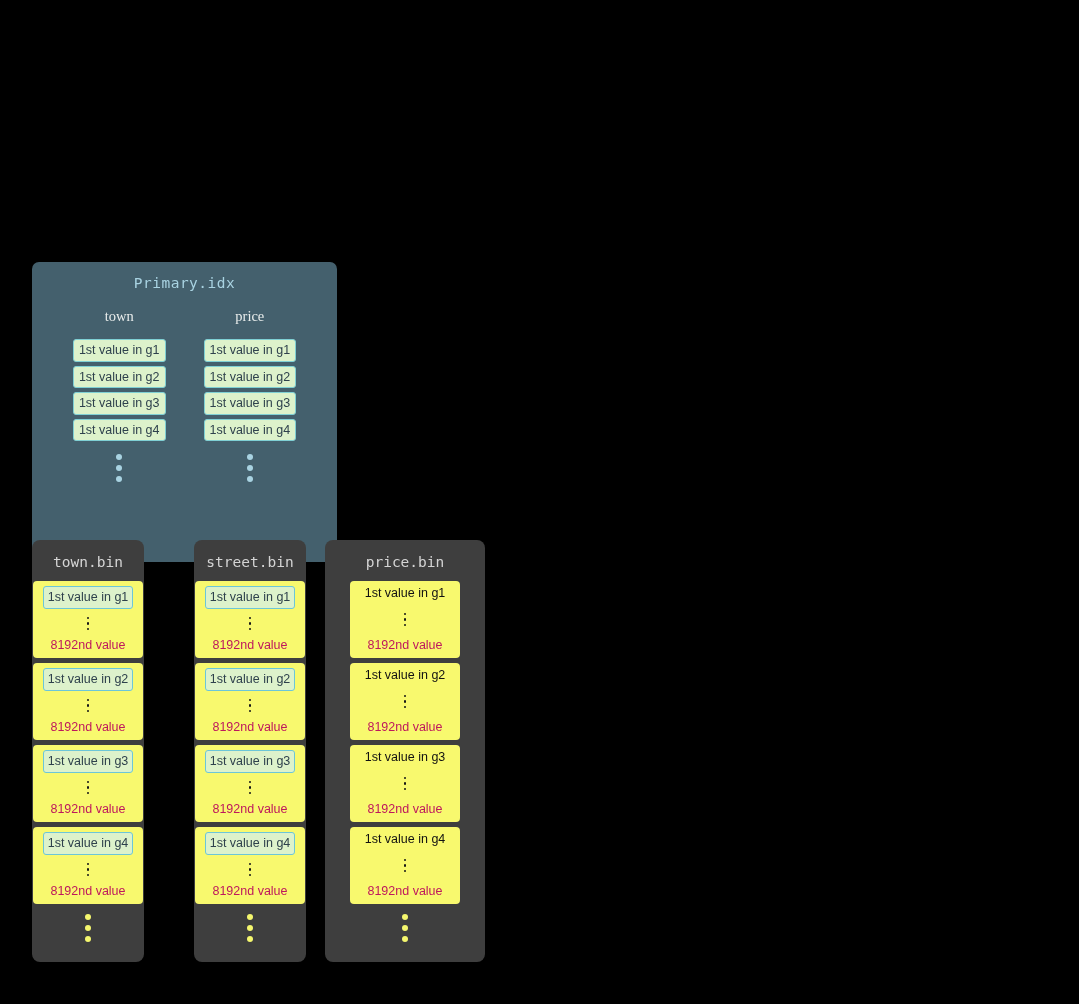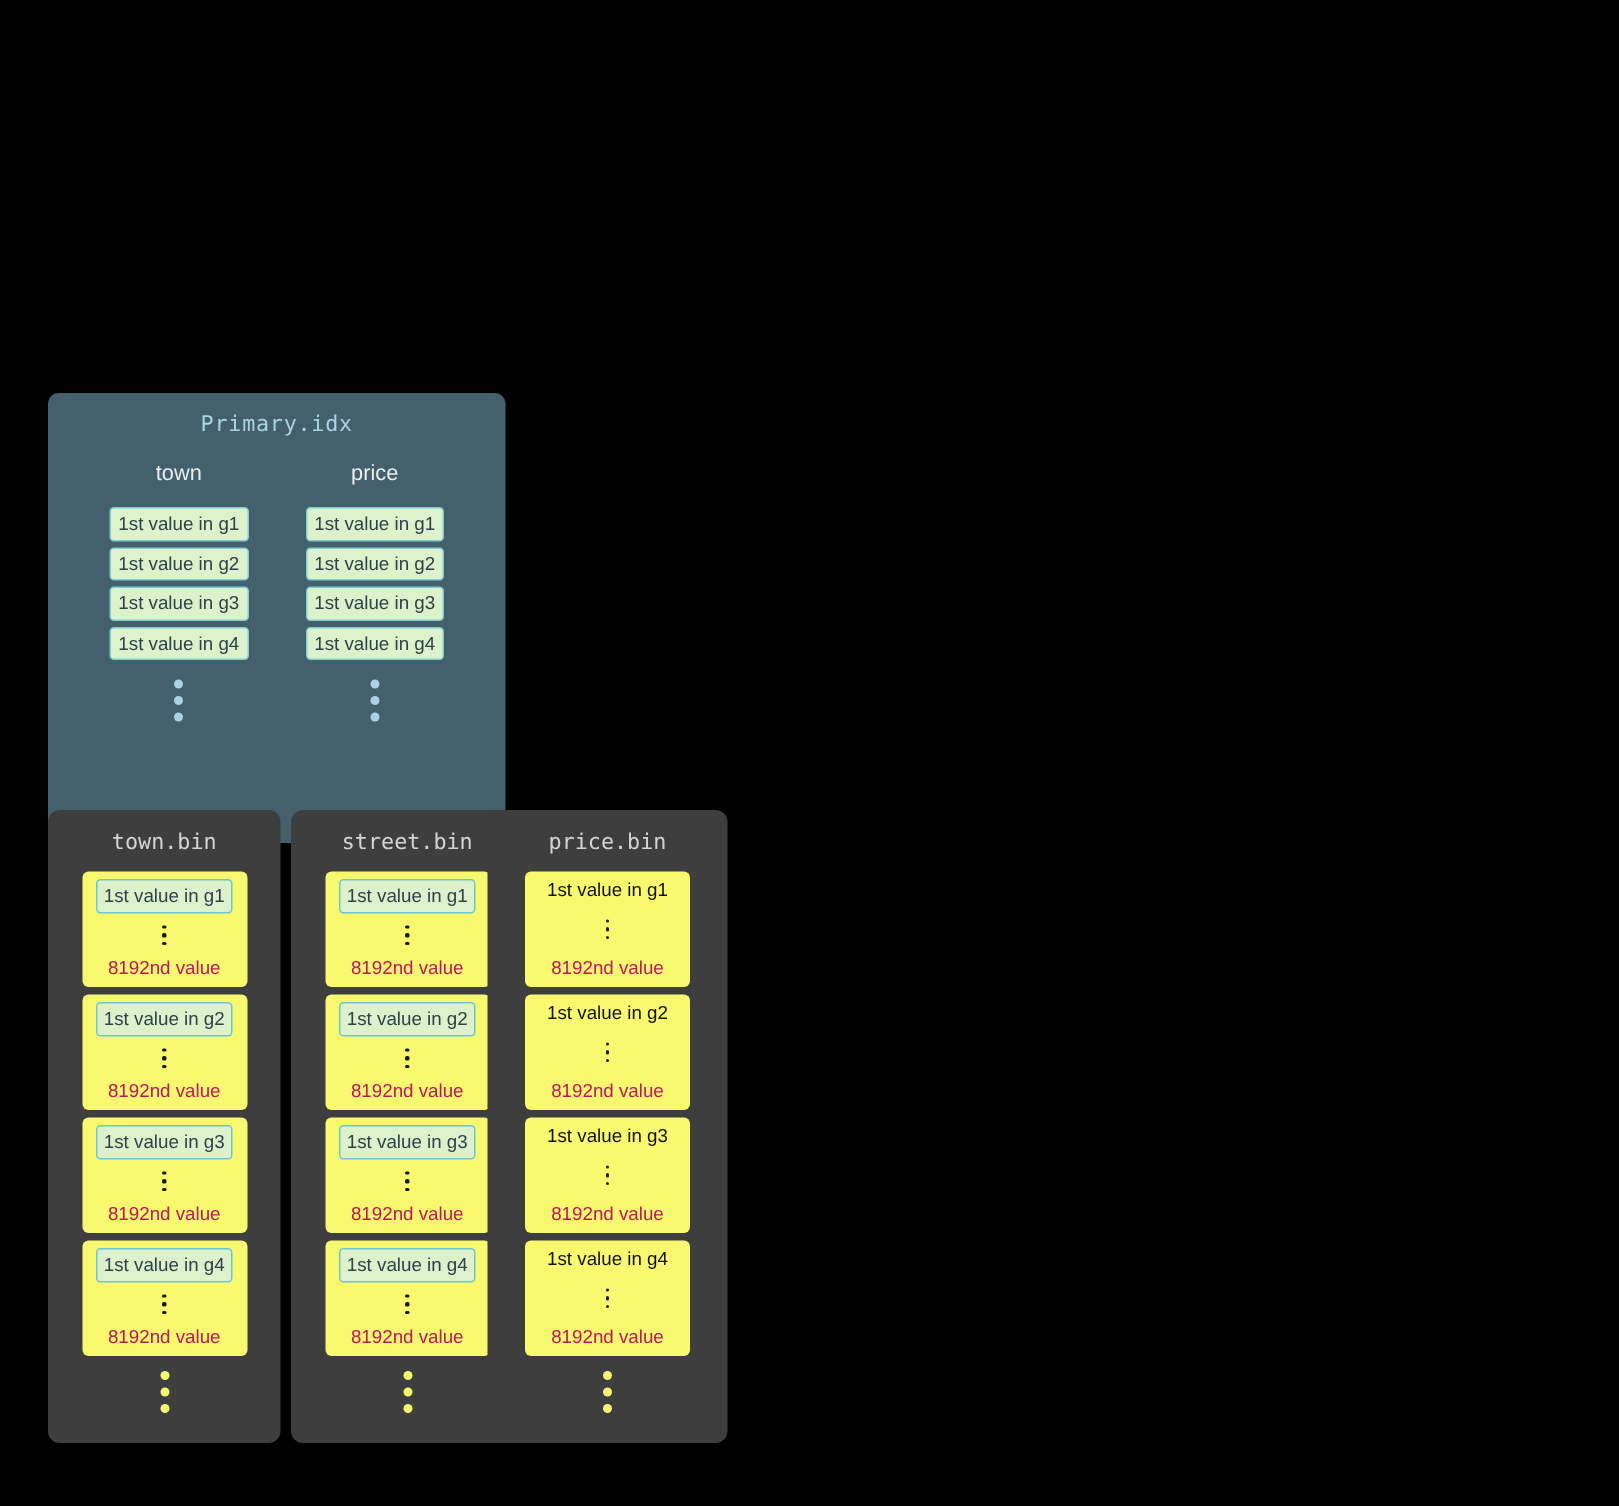--- a/index.html
+++ b/index.html
@@ -22,41 +22,41 @@
   .primary-title {
     text-align:center; padding-top:13px;
     font-family:"DejaVu Sans Mono", monospace;
     font-size:14.5px; color:#a9d3e2; letter-spacing:.5px;
   }
   .primary-columns {
     display:flex; justify-content:center; gap:38px; margin-top:17px;
   }
   .pcol { display:flex; flex-direction:column; align-items:center; }
   .pcol-header {
-    font-family:Liberation Sans, sans-serif;
+    font-family:Liberation Serif, serif;
     font-size:14.5px; color:#e9edec; margin-bottom:14px;
   }
   .green-box {
     background:#ddf2cb; border:1.5px solid #7fd0d4; border-radius:3px;
     color:#2e414c; font-size:12.5px; line-height:1;
     padding:4px 5px; margin-bottom:4px; white-space:nowrap;
   }
 
   
   .dots { display:flex; flex-direction:column; align-items:center; gap:5px; }
   .dots i { width:6px; height:6px; border-radius:50%; display:block; }
   .dots.blue { margin-top:9px; }
   .dots.blue i { background:#a9d3e2; }
   .dots.yellow { margin-top:10px; }
   .dots.yellow i { background:#f5f76e; }
 
   
   .bin-panel {
     position:absolute; top:540px;
-    width:155px; height:422px;
+    width:112px; height:422px;
     background:#3e3e3e; border-radius:8px;
     display:flex; flex-direction:column; align-items:center;
   }
   .bin-town   { left:32px; }
   .bin-street { left:194px; }
   .bin-price  { left:325px; width:160px; }
   .bin-title {
     font-family:"DejaVu Sans Mono", monospace;
     font-size:14.5px; color:#d4d4d4; margin-top:14px;
   }

